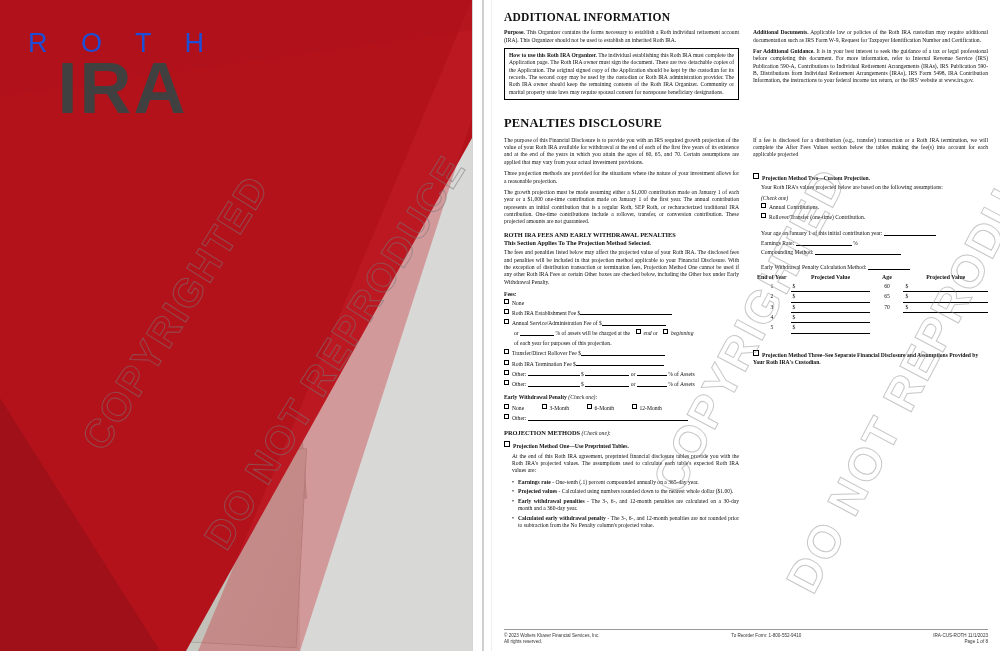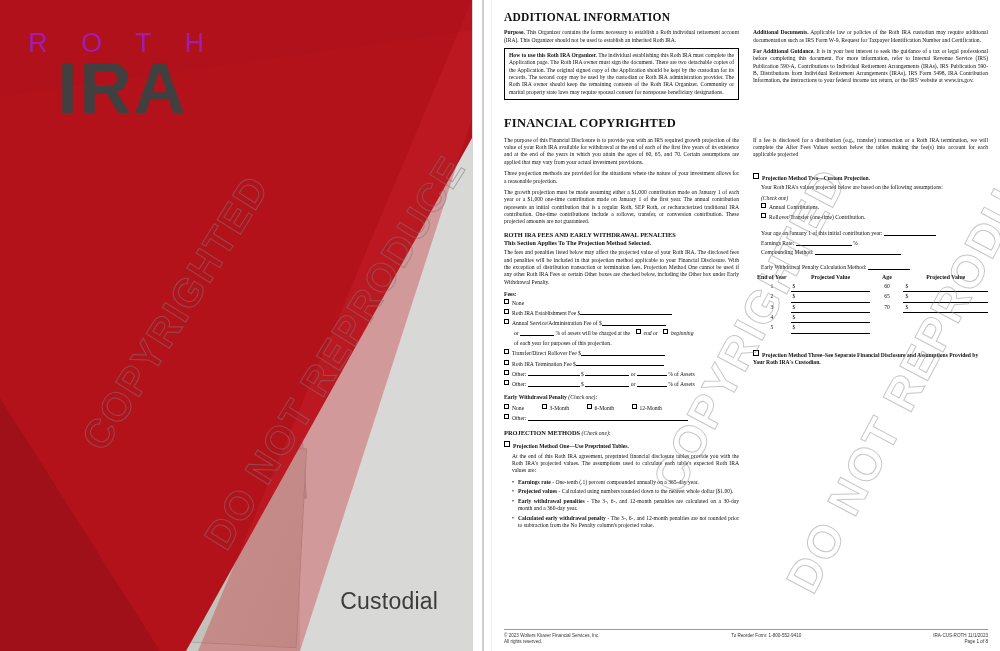--- a/index.html
+++ b/index.html
@@ -72,21 +72,21 @@
   .red-shape {
     position: absolute; left: 0; top: 0; width: 472px; height: 651px;
   }
   .cover-title {
     position: absolute; left: 28px; top: 28px; z-index: 6;
     color: #ffffff;
   }
   .cover-title .roth {
     font-family: "Liberation Sans", sans-serif;
     font-size: 27px; letter-spacing: 13px; font-weight: 300;
-    color: #a21caf;
+    color: #1d4ed8;
   }
   .cover-title .ira {
     font-family: "Liberation Sans", sans-serif;
     font-size: 72px; line-height: .92; font-weight: bold; letter-spacing: 2px;
     margin-top: -4px; color: #404040; text-align: center;
   }
   .custodial {
     position: absolute; right: 34px; bottom: 36px; z-index: 6;
     font-family: "Liberation Sans", sans-serif;
     font-size: 23px; color: #3c3c3c; letter-spacing: .2px;
@@ -224,21 +224,20 @@
       <polygon points="0,398 160,651 0,651" fill="#8e0f16" opacity="0.55"></polygon>
       <polygon points="472,0 472,118 300,651 198,651" fill="#c8262e" opacity="0.35"></polygon>
       <polygon points="0,0 472,0 472,30 0,96" fill="#a50f17" opacity="0.25"></polygon>
     </svg>
 
     <div class="cover-title">
       <div class="roth">R O T H</div>
       <div class="ira">IRA</div>
     </div>
 
-    <div class="custodial">Custodial</div>
 
 
     <div class="watermark wm-a">COPYRIGHTED</div>
     <div class="watermark wm-b">DO NOT REPRODUCE</div>
   </div>
 
   <div class="gutter"></div>
 
   <div class="form">
 
@@ -250,21 +249,21 @@
         <div class="boxed">
           <p style="margin:0;"><span class="bd">How to use this Roth IRA Organizer.</span><span> The individual establishing this Roth IRA must complete the Application page. The Roth IRA owner must sign the document. There are two detachable copies of the Application. The original signed copy of the Application should be kept by the custodian for its records. The second copy may be used by the custodian or Roth IRA administration provider. The Roth IRA owner should keep the remaining contents of the Roth IRA Organizer. Community or marital property state laws may require spousal consent for nonspouse beneficiary designations.</span></p>
         </div>
       </div>
       <div class="col">
         <p><span class="bd">Additional Documents.</span><span> Applicable law or policies of the Roth IRA custodian may require additional documentation such as IRS Form W-9, Request for Taxpayer Identification Number and Certification.</span></p>
         <p><span class="bd">For Additional Guidance.</span><span> It is in your best interest to seek the guidance of a tax or legal professional before completing this document. For more information, refer to Internal Revenue Service (IRS) Publication 590-A, Contributions to Individual Retirement Arrangements (IRAs), IRS Publication 590-B, Distributions from Individual Retirement Arrangements (IRAs), IRS Form 5498, IRA Contribution Information, the instructions to your federal income tax return, or the IRS' website at www.irs.gov.</span></p>
       </div>
     </div>
 
-    <h2>FINANCIAL COPYRIGHTED</h2>
+    <h2>PENALTIES DISCLOSURE</h2>
 
     <div class="cols">
 
       <div class="col">
         <p>The purpose of this Financial Disclosure is to provide you with an IRS required growth projection of the value of your Roth IRA available for withdrawal at the end of each of the first five years of its existence and at the end of the years in which you attain the ages of 60, 65, and 70. Certain assumptions are applied that may vary from your actual investment provisions.</p>
         <p>Three projection methods are provided for the situations where the nature of your investment allows for a reasonable projection.</p>
         <p>The growth projection must be made assuming either a $1,000 contribution made on January 1 of each year or a $1,000 one-time contribution made on January 1 of the first year. The annual contribution represents an initial contribution that is a regular Roth, SEP Roth, or recharacterized traditional IRA contribution. One-time contributions include a rollover, transfer, or conversion contribution. These projected amounts are not guaranteed.</p>
 
         <div class="bd" style="font-size:6.4px;margin-top:5px;">ROTH IRA FEES AND EARLY WITHDRAWAL PENALTIES</div>
         <div class="bd" style="font-size:6.1px;margin-bottom:2px;">This Section Applies To The Projection Method Selected.</div>

